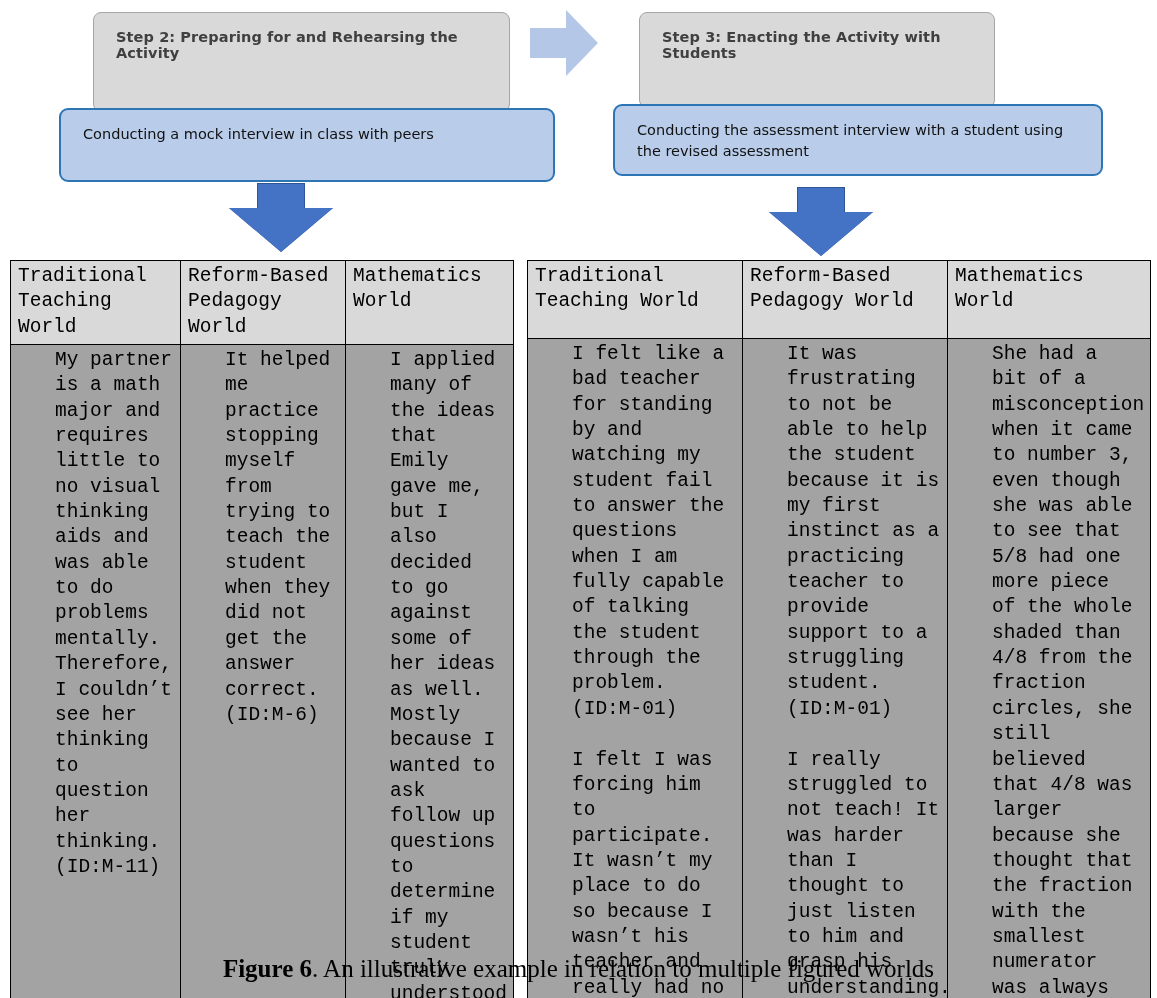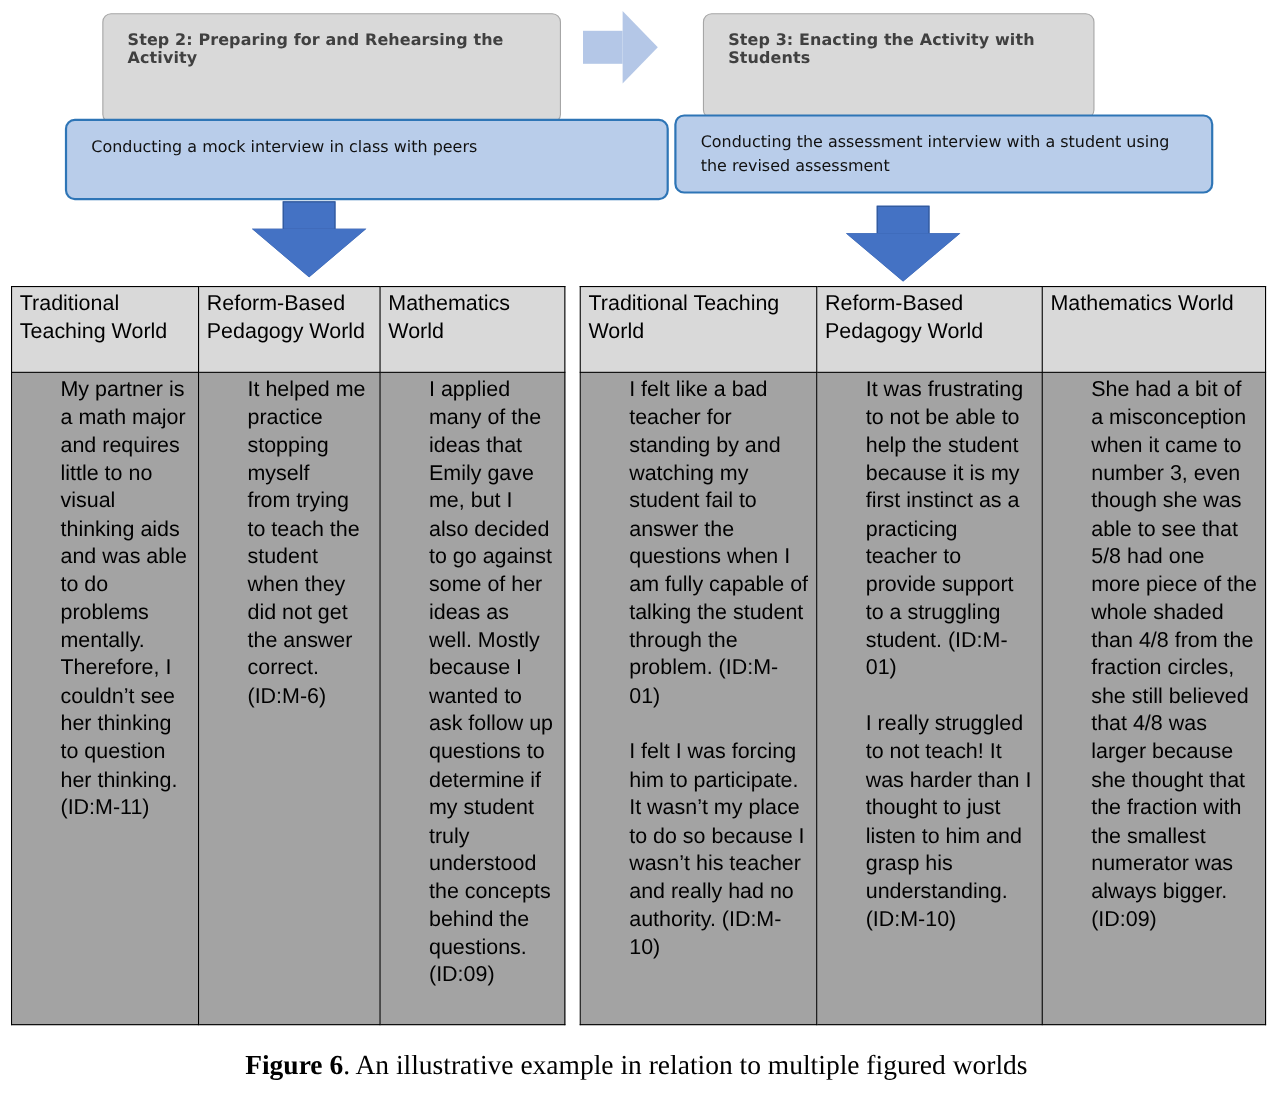--- a/index.html
+++ b/index.html
@@ -79,21 +79,21 @@
     border-collapse: collapse;
     table-layout: fixed;
     border: 1.5px solid #000000;
     background: #ffffff;
   }
   .wtable th, .wtable td {
     border: 1.2px solid #000000;
     vertical-align: top;
     text-align: left;
     font-weight: normal;
-    font-family: Liberation Sans, sans-serif;
+    font-family: Liberation Mono, monospace;
     font-size: 19.5px;
     line-height: 1.30;
     padding: 3px 7px 4px 7px;
   }
   .wtable th {
     background: #d9d9d9;
     height: 70px;
   }
   .wtable td {
     background: #a3a3a3;
@@ -113,21 +113,21 @@
   }
   .caption b { font-weight: bold; }
 </style>
 </head>
 <body>
 
 <div class="step-box" style="left:93px; top:12px; width:417px; height:100px;">
   <span>Step 2: Preparing for and Rehearsing the Activity</span>
 </div>
 
-<div class="action-box" style="left:59px; top:108px; width:549px; height:74px;">
+<div class="action-box" style="left:59px; top:108px; width:496px; height:74px;">
   <span>Conducting  a mock interview  in class with peers</span>
 </div>
 
 <div class="right-arrow-shaft" style="left:530px; top:28px; width:36px; height:30px;"></div>
 <div class="right-arrow-head" style="left:566px; top:10px;"></div>
 
 <div class="step-box" style="left:639px; top:12px; width:356px; height:96px;">
   <span>Step 3: Enacting the Activity with Students</span>
 </div>
 

